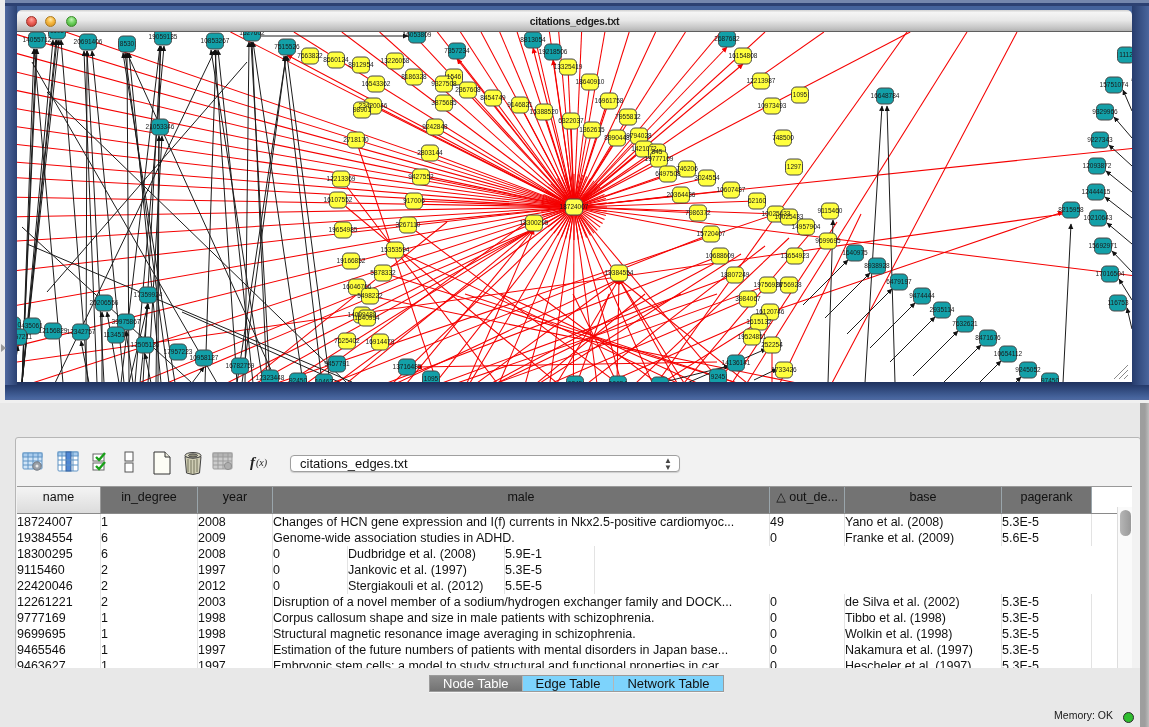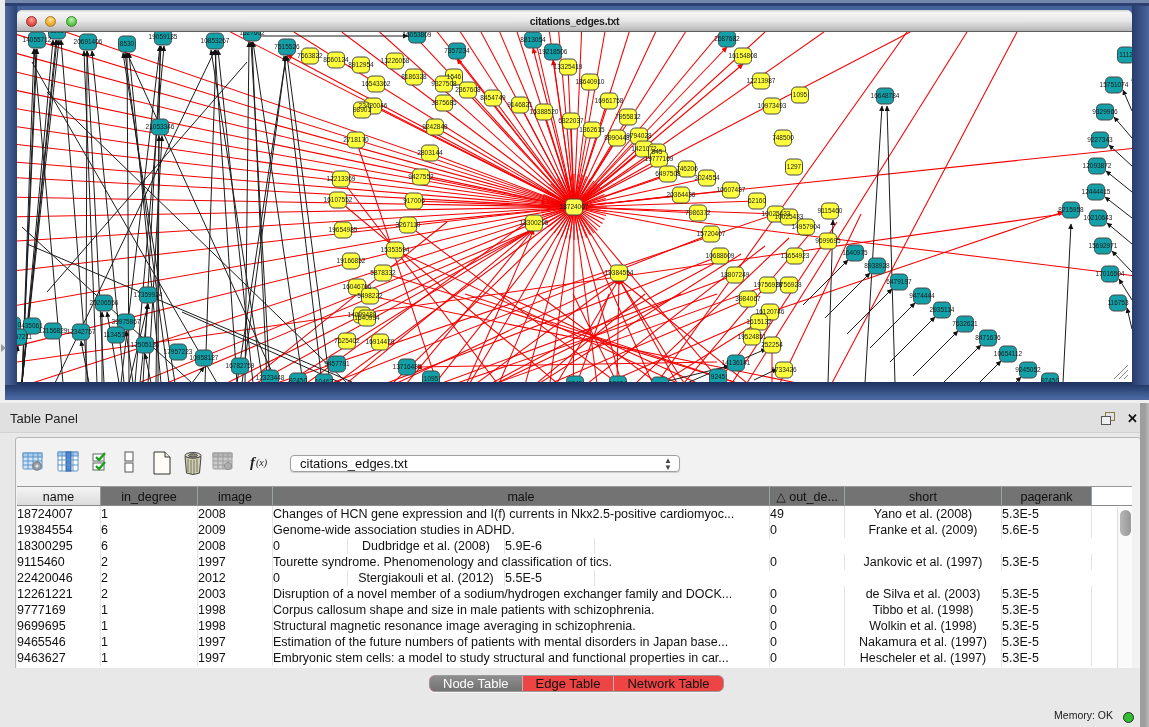--- a/index.html
+++ b/index.html
@@ -38,42 +38,42 @@
 #inner{position:absolute;left:15px;top:34px;width:1126px;height:238px;
   background:#f2f2f2;border:1px solid #b6b6b6;border-radius:3px}
 #toolbar{position:absolute;left:0;top:0;width:100%;height:44px}
 #toolbar svg{position:absolute;top:13px}
 #combo{position:absolute;left:274px;top:17px;width:390px;height:17px;background:#fff;
   border:1px solid #9f9f9f;border-radius:4px;box-shadow:0 1px 1px rgba(0,0,0,.15);
   font-size:13px;color:#111;padding:0 0 0 9px;line-height:16px}
 #combo .arrows{position:absolute;right:7px;top:1px;font-size:8px;line-height:7px;color:#444;text-align:center}
 
 #tbl{position:absolute;left:1px;top:48px;width:1115px;height:183px;background:#fff;font-size:12.5px;color:#111}
-.thead{display:flex;height:20px;line-height:20px;text-align:center;
+.thead{display:flex;height:28px;line-height:20px;text-align:center;
   border-top:1px solid #999;border-bottom:1px solid #8a8a8a}
 .thead>div{background:#737373}
 .thead>div{border-right:1px solid #9aa5ab;overflow:hidden;white-space:nowrap}
 .thead .c0{background:linear-gradient(#f4f4f4,#dcdcdc);border-right:1px solid #9a9a9a}
 .tr{display:flex;height:16px;line-height:16px;white-space:nowrap}
 .tr>div{overflow:hidden;border-right:1px solid #e3e3e3;padding:0}
 .c0{width:84px;padding-left:5px}
 .c1{width:97px;padding-left:7px}
 .c2{width:75px;padding-left:7px}
 .c3{width:497px;padding-left:7px}
 .c4{width:75px;padding-left:5px}
-.c5{width:157px;text-align:center}
+.c5{width:157px;text-align:left}
 .c6{width:90px;padding-left:6px}
 .thead .c0,.thead .c1,.thead .c2,.thead .c3,.thead .c4,.thead .c5,.thead .c6{padding:0;text-align:center}
 #vsb{position:absolute;left:1101px;top:69px;width:15px;height:162px;background:#fafafa;border-left:1px solid #ddd}
 #vsb .thumb{position:absolute;left:2px;top:3px;width:11px;height:26px;border-radius:6px;
   background:linear-gradient(90deg,#b6b6b6,#989898);}
 
 #tabs{position:absolute;left:0;top:265px;width:1149px;height:59px;background:#e8e8e8}
 #seg{position:absolute;left:429px;top:7px;height:17px;display:flex;border:1px solid #9b9b9b;
-  border-radius:6px;overflow:hidden;background:#ef4444;box-shadow:0 1px 0 rgba(255,255,255,.6)}
+  border-radius:0;overflow:hidden;background:#7dd3fc;box-shadow:0 1px 0 rgba(255,255,255,.6)}
 #seg>div{height:17px;line-height:16px;font-size:13px;padding:0 13px;color:#111}
 #seg .sel{background:linear-gradient(#8e8e8e,#6f6f6f);color:#fff}
 #seg .sep{width:1px;padding:0;background:#b5b5b5}
 #mem{position:absolute;right:36px;bottom:6px;font-size:10.5px;color:#1a1a1a}
 #memdot{position:absolute;right:15px;bottom:4px;width:11px;height:11px;border-radius:50%;
   background:#2fbe2f;border:1px solid #2c2c2c}
 #rstrip{position:absolute;right:0;top:0;width:9px;height:324px;
   background:linear-gradient(90deg,#9e9e9e 55%,#bdbdbd)}
 </style></head>
 <body>
@@ -664,28 +664,20 @@
         </svg>
       </div>
     <div id="titlebar">
       <span class="tl" id="tl-r"></span>
         <span class="tl" id="tl-y"></span>
         <span class="tl" id="tl-g"></span>
       <div class="title">citations_edges.txt</div>
     </div>
   </div>
   <div id="tpanel">
-    <div class="phead">
-      <div class="ptitle">Table Panel</div>
-      <svg class="pfloat" width="14" height="13">
-          <rect x="4.5" y="0.5" width="9" height="8" fill="none" stroke="#8a7a4a"></rect>
-          <rect x="0.5" y="4.5" width="9" height="8" fill="#eee" stroke="#555"></rect>
-        </svg>
-      <div class="pclose">✕</div>
-    </div>
     <div id="inner">
       <div id="toolbar">
         <svg style="left:6px" width="22" height="22" viewBox="0 0 22 22">
             <rect x="1" y="2" width="19" height="16" rx="1" fill="#cfe4f7" stroke="#5f93c4"></rect>
             <rect x="1" y="2" width="19" height="4" fill="#a9cced" stroke="#5f93c4"></rect>
             <path d="M1 10h19M1 14h19M6 2v16M11 2v16M16 2v16" stroke="#5f93c4" stroke-width="1" fill="none"></path>
             <circle cx="15" cy="15" r="4.2" fill="#9aa0a8" stroke="#707780"></circle>
             <circle cx="15" cy="15" r="1.5" fill="#e8e8e8"></circle>
           </svg>
         <svg style="left:41px" width="22" height="22" viewBox="0 0 22 22">
@@ -723,24 +715,24 @@
         <svg style="left:233px" width="26" height="22" viewBox="0 0 26 22">
             <text x="1" y="16" font-family="Liberation Serif,serif" font-style="italic" font-weight="bold" font-size="15" fill="#222">f</text>
             <text x="7" y="15" font-family="Liberation Serif,serif" font-style="italic" font-size="10" fill="#222">(x)</text>
           </svg>
         <div id="combo">citations_edges.txt<div class="arrows">▲<br>▼</div></div>
       </div>
       <div id="tbl">
         <div class="thead">
             <div class="c0">name</div>
             <div class="c1">in_degree</div>
-            <div class="c2">image</div>
+            <div class="c2">year</div>
             <div class="c3">male</div>
             <div class="c4">△ out_de...</div>
-            <div class="c5">short</div>
+            <div class="c5">base</div>
             <div class="c6">pagerank</div>
           </div>
 <div class="tr">
             <div class="c0">18724007</div>
             <div class="c1">1</div>
             <div class="c2">2008</div>
             <div class="c3">Changes of HCN gene expression and I(f) currents in Nkx2.5-positive cardiomyoc...</div>
             <div class="c4">49</div>
             <div class="c5">Yano et al. (2008)</div>
             <div class="c6">5.3E-5</div>
@@ -753,46 +745,45 @@
             <div class="c4">0</div>
             <div class="c5">Franke et al. (2009)</div>
             <div class="c6">5.6E-5</div>
           </div>
 <div class="tr">
             <div class="c0">18300295</div>
             <div class="c1">6</div>
             <div class="c2">2008</div>
             <div class="c4">0</div>
             <div class="c5">Dudbridge et al. (2008)</div>
-            <div class="c6">5.9E-6</div>
+            <div class="c6">5.9E-1</div>
           </div>
 <div class="tr">
             <div class="c0">9115460</div>
             <div class="c1">2</div>
             <div class="c2">1997</div>
-            <div class="c3">Tourette syndrome. Phenomenology and classification of tics.</div>
             <div class="c4">0</div>
             <div class="c5">Jankovic et al. (1997)</div>
             <div class="c6">5.3E-5</div>
           </div>
 <div class="tr">
             <div class="c0">22420046</div>
             <div class="c1">2</div>
             <div class="c2">2012</div>
             <div class="c4">0</div>
             <div class="c5">Stergiakouli et al. (2012)</div>
             <div class="c6">5.5E-5</div>
           </div>
 <div class="tr">
             <div class="c0">12261221</div>
             <div class="c1">2</div>
             <div class="c2">2003</div>
             <div class="c3">Disruption of a novel member of a sodium/hydrogen exchanger family and DOCK...</div>
             <div class="c4">0</div>
-            <div class="c5">de Silva et al. (2003)</div>
+            <div class="c5">de Silva et al. (2002)</div>
             <div class="c6">5.3E-5</div>
           </div>
 <div class="tr">
             <div class="c0">9777169</div>
             <div class="c1">1</div>
             <div class="c2">1998</div>
             <div class="c3">Corpus callosum shape and size in male patients with schizophrenia.</div>
             <div class="c4">0</div>
             <div class="c5">Tibbo et al. (1998)</div>
             <div class="c6">5.3E-5</div>

